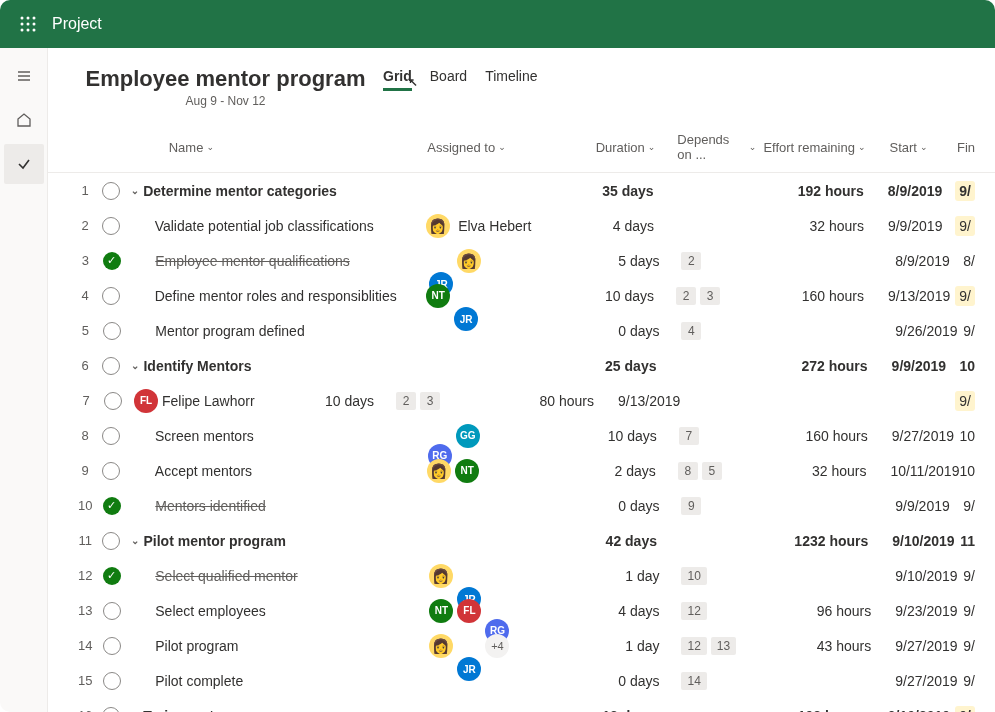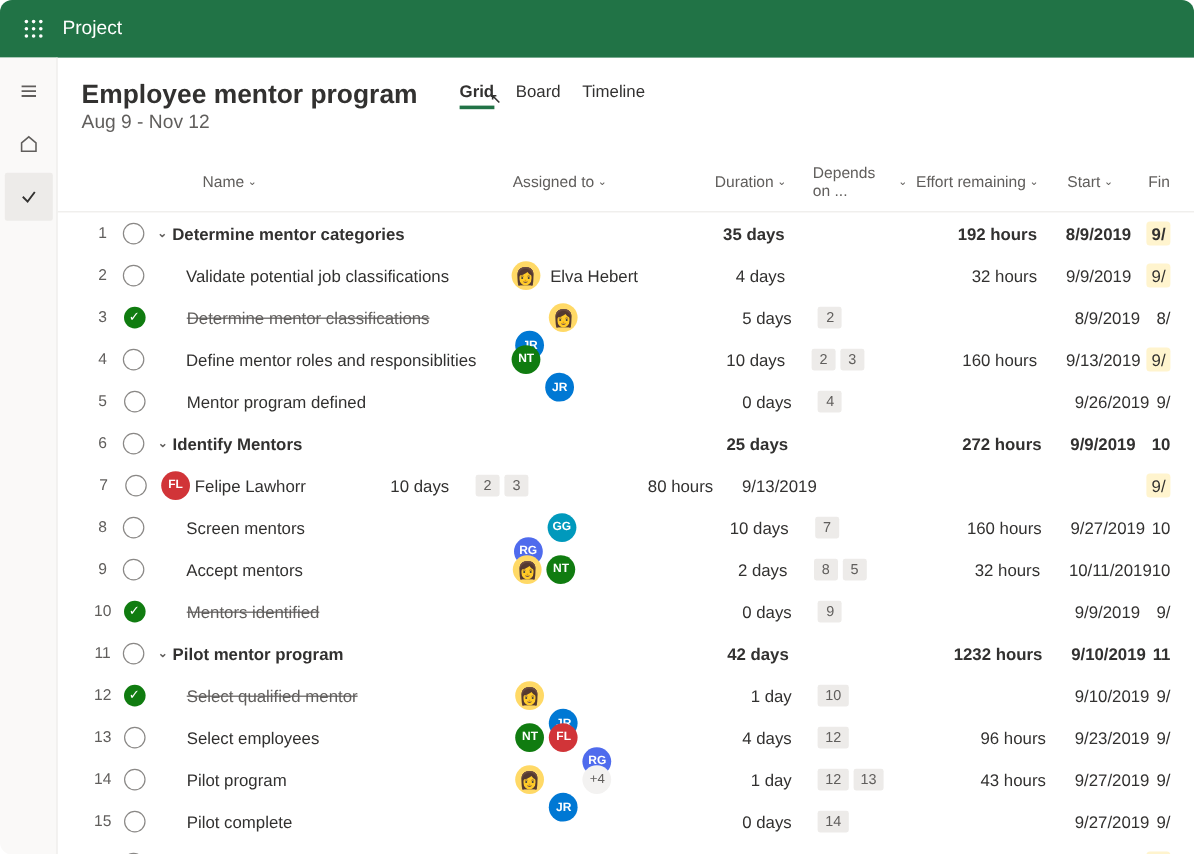--- a/index.html
+++ b/index.html
@@ -5,25 +5,25 @@
 * { margin: 0; padding: 0; box-sizing: border-box; }
 body { font-family: "Segoe UI", -apple-system, sans-serif; font-size: 14px; color: #323130; background: #fff; width: 995px; height: 712px; overflow: hidden; border-radius: 10px; }
 .app-header { background: #217346; height: 48px; display: flex; align-items: center; padding: 0 12px; color: #ffffff; }
 .app-launcher { width: 32px; height: 32px; display: flex; align-items: center; justify-content: center; cursor: pointer; }
 .app-title { font-size: 16px; margin-left: 8px; font-weight: 400; }
 .workspace { display: flex; height: calc(100% - 48px); }
 .left-rail { width: 48px; background: #faf9f8; border-right: 1px solid #edebe9; display: flex; flex-direction: column; align-items: center; padding-top: 8px; gap: 4px; }
 .rail-btn { width: 40px; height: 40px; display: flex; align-items: center; justify-content: center; cursor: pointer; border-radius: 2px; color: #605e5c; }
 .rail-btn.active { background: #edebe9; color: #323130; }
 .main { flex: 1; overflow: hidden; display: flex; flex-direction: column; }
-.page-header { padding: 18px 20px 12px 20px; }
+.page-header { padding: 18px 20px 12px 20px; text-align: center; }
 .title-row { display: flex; align-items: flex-start; }
 .title-block { flex: 0 0 315px; }
 .page-title { font-size: 22px; font-weight: 700; color: #323130; }
-.page-subtitle { font-size: 16px; color: #605e5c; margin-top: 2px; }
+.page-subtitle { font-size: 12px; color: #605e5c; margin-top: 2px; }
 .view-tabs { display: flex; gap: 18px; padding-top: 2px; }
 .view-tab { font-size: 14px; color: #323130; cursor: pointer; padding-bottom: 4px; position: relative; }
 .view-tab.active { font-weight: 600; border-bottom: 3px solid #217346; }
 .cursor-icon { position: absolute; right: -6px; top: 8px; font-size: 11px; }
 .grid-header { display: flex; padding: 12px 20px 10px 20px; border-bottom: 1px solid #edebe9; color: #605e5c; font-size: 13px; align-items: center; }
 .col-num { width: 36px; }
 .col-status { width: 30px; }
 .col-name { width: 310px; display: flex; align-items: center; padding-left: 38px; }
 .col-assigned { width: 150px; display: flex; align-items: center; }
 .col-duration { width: 90px; text-align: right; justify-content: flex-end; display: flex; align-items: center; }
@@ -201,21 +201,21 @@
           <div class="row-effort">32 hours</div>
           <div class="row-start">9/9/2019</div>
           <div class="row-finish"><span class="finish-hl">9/</span></div>
         </div>
         <div class="task-row">
           <div class="row-num">3</div>
           <div class="row-status">
             <div class="status-done">✓</div>
           </div>
           <div class="row-name indent-1">
-            <span class="task-name done">Determine mentor classifications</span>
+            <span class="task-name done">Employee mentor qualifications</span>
           </div>
           <div class="row-assigned">
             <span class="avatar av-jr">JR</span>
             <span class="avatar av-elva"></span>
           </div>
           <div class="row-duration">5 days</div>
           <div class="row-depends">
             <span class="dep-chip">2</span>
           </div>
           <div class="row-effort"></div>

